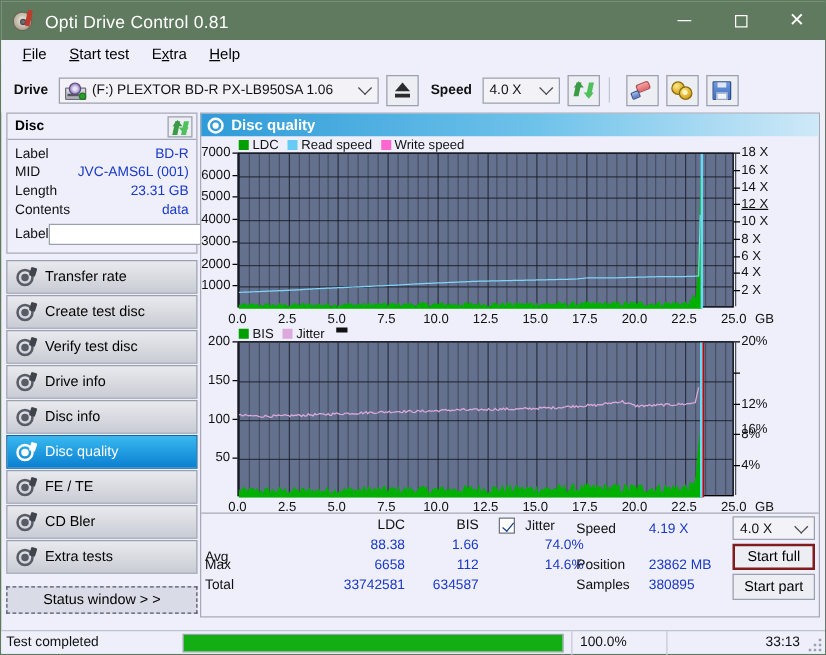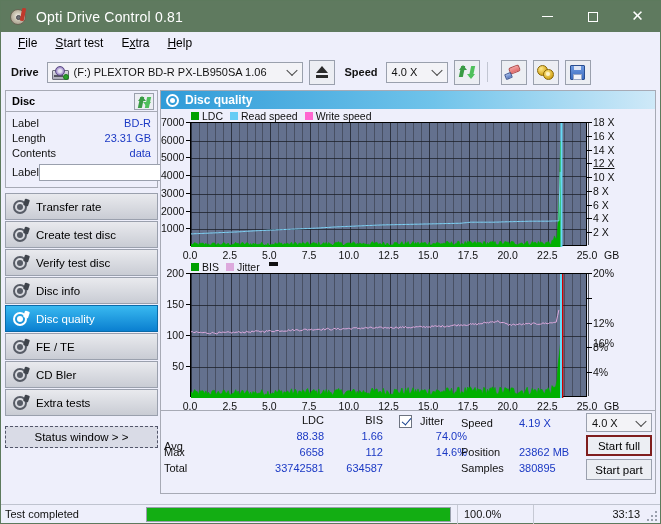--- a/index.html
+++ b/index.html
@@ -345,20 +345,24 @@
                 <div class="h2"></div>
               </div>
           </div>
         </div>
         <div class="drows">
           <div class="drow">
             <span class="k">Label</span>
             <span class="v">BD-R</span>
           </div>
           <div class="drow">
+            <span class="k">MID</span>
+            <span class="v">JVC-AMS6L (001)</span>
+          </div>
+          <div class="drow">
             <span class="k">Length</span>
             <span class="v">23.31 GB</span>
           </div>
           <div class="drow">
             <span class="k">Contents</span>
             <span class="v">data</span>
           </div>
           <div class="labelrow">
             <span class="k">Label</span>
             <input class="lblinput" type="text" value="" style="">
@@ -386,20 +390,28 @@
             </div>
           <span class="nlabel">Create test disc</span>
         </div>
         <div class="navbtn">
           <div class="ico-nav">
               <div class="ring"></div>
               <div class="inner"></div>
               <div class="tick"></div>
             </div>
           <span class="nlabel">Verify test disc</span>
+        </div>
+        <div class="navbtn">
+          <div class="ico-nav">
+              <div class="ring"></div>
+              <div class="inner"></div>
+              <div class="tick"></div>
+            </div>
+          <span class="nlabel">Drive info</span>
         </div>
         <div class="navbtn">
           <div class="ico-nav">
               <div class="ring"></div>
               <div class="inner"></div>
               <div class="tick"></div>
             </div>
           <span class="nlabel">Disc info</span>
         </div>
         <div class="navbtn sel">

